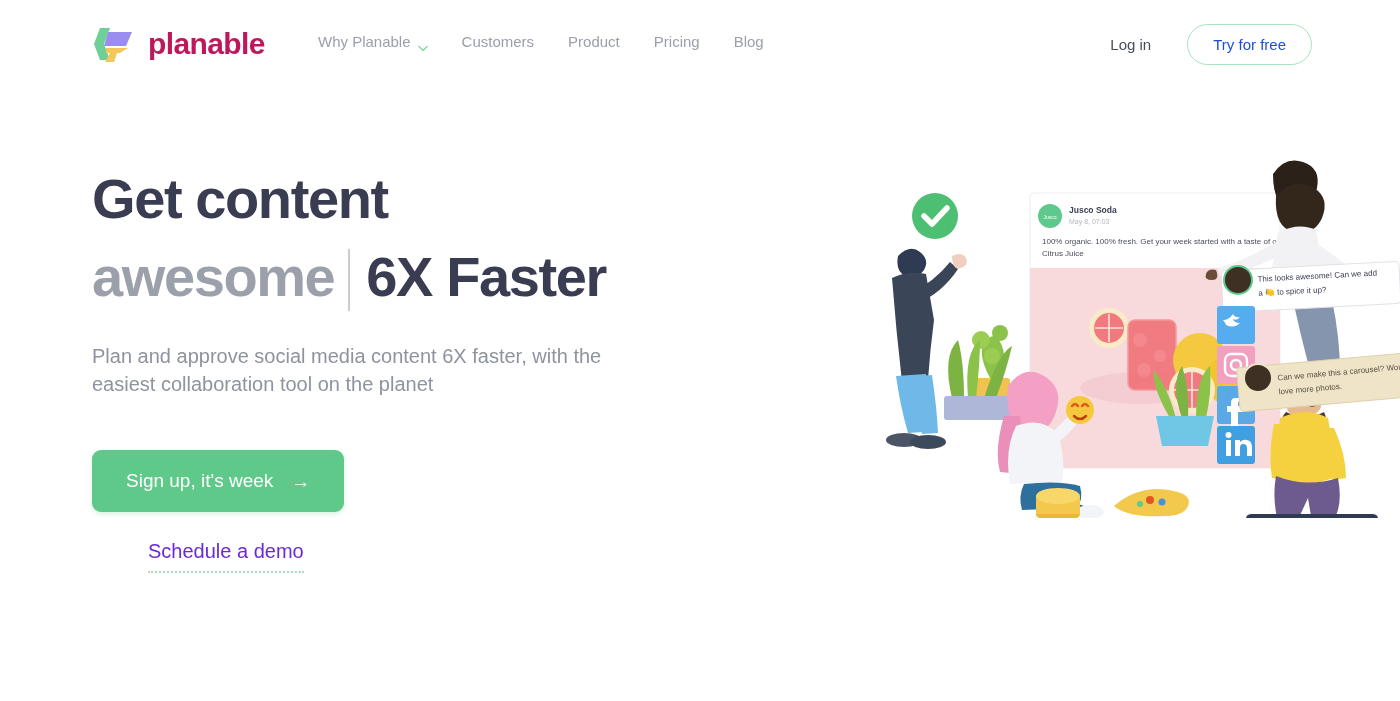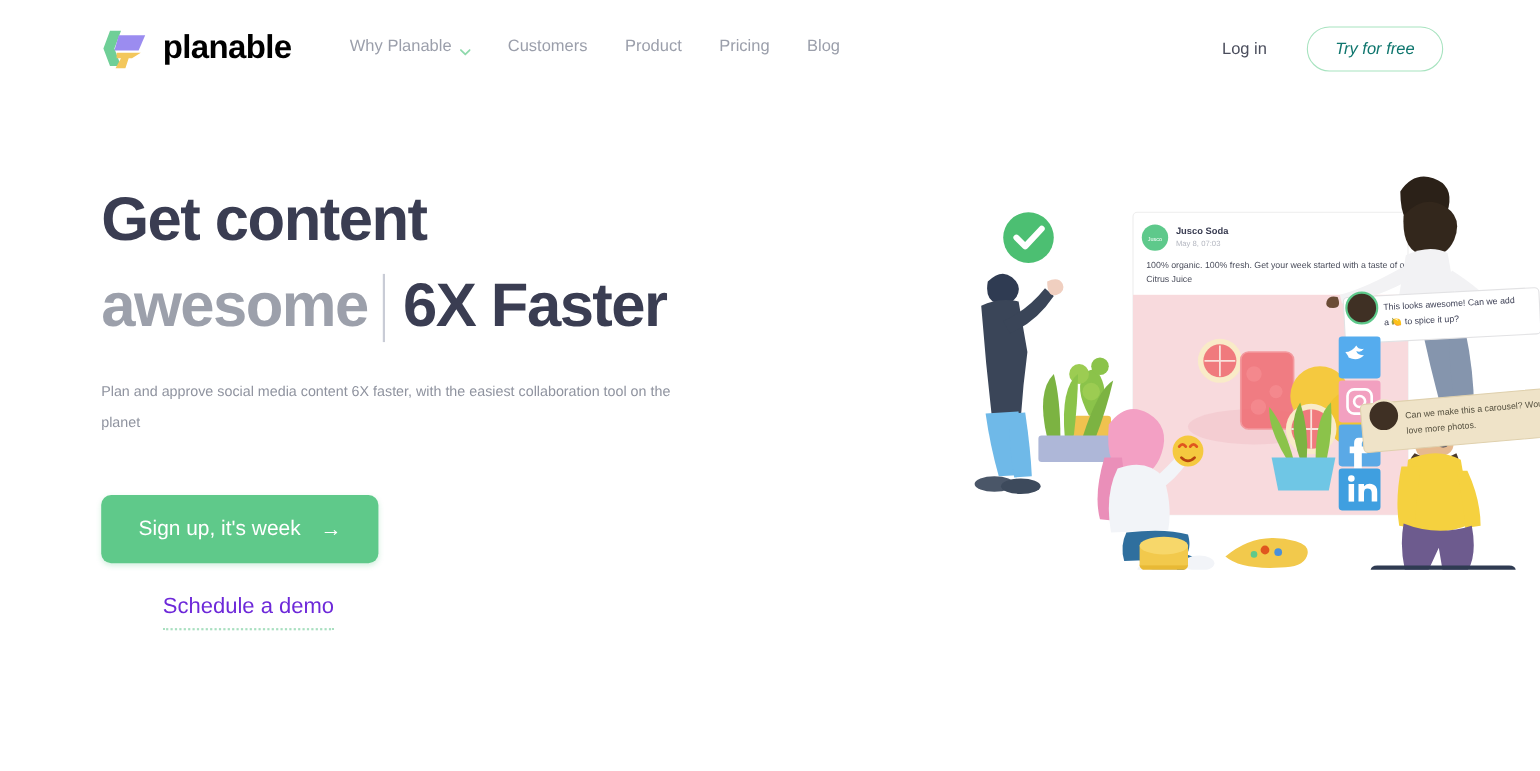--- a/index.html
+++ b/index.html
@@ -17,21 +17,21 @@
     width: 1400px; height: 88px;
     display: flex; align-items: center;
   }
   .brand {
     position: absolute; left: 92px; top: 22px;
     display: flex; align-items: center; gap: 12px;
     cursor: pointer;
   }
   .brand-mark { width: 44px; height: 44px; display: block; }
   .brand-name {
-    font-size: 30px; font-weight: bold; color: #000000;
+    font-size: 30px; font-weight: bold; color: #be185d;
     letter-spacing: -0.6px;
   }
 
   .nav {
     position: absolute; left: 318px; top: 33px;
     display: flex; align-items: center; gap: 0;
   }
   .nav-item {
     font-size: 15px; color: #9b9fab;
     padding: 0 17px;
@@ -45,41 +45,41 @@
 
   .header-right {
     position: absolute; right: 88px; top: 24px;
     display: flex; align-items: center; gap: 36px;
   }
   .login-link {
     font-size: 15px; color: #4a4d5c; cursor: pointer; white-space: nowrap;
   }
   .try-btn {
     border: 1px solid #a7e3bf; border-radius: 24px;
-    color: #0f766e; font-size: 15px;
-    padding: 11px 25px; background: #fff; cursor: pointer; white-space: nowrap; font-style: italic;
+    color: #1d4ed8; font-size: 15px;
+    padding: 11px 25px; background: #fff; cursor: pointer; white-space: nowrap;
   }
 
   
   .hero-left { position: absolute; left: 92px; top: 160px; width: 620px; }
   .headline {
     font-size: 56px; font-weight: bold; color: #3a3d52;
     letter-spacing: -1.4px; line-height: 78px;
   }
   .headline-line2 { display: flex; align-items: center; }
   .typed-word { color: #9ca0ab; }
   .caret {
     display: inline-block;
     width: 2px; height: 62px; background: #c9ccd6;
     margin: 0 16px 0 14px;
     position: relative; top: 3px;
   }
   .subtitle {
     margin-top: 26px;
-    font-size: 13px; line-height: 28px; color: #8f939f;
+    font-size: 20px; line-height: 28px; color: #8f939f;
     max-width: 540px;
   }
   .cta-row { margin-top: 52px; }
   .cta-btn {
     display: inline-flex; align-items: center; gap: 18px;
     background: #5fc98a; color: #fff;
     font-size: 19px;
     padding: 20px 34px; border: none; border-radius: 9px;
     cursor: pointer;
     box-shadow: 0 2px 5px rgba(95,201,138,0.25);

